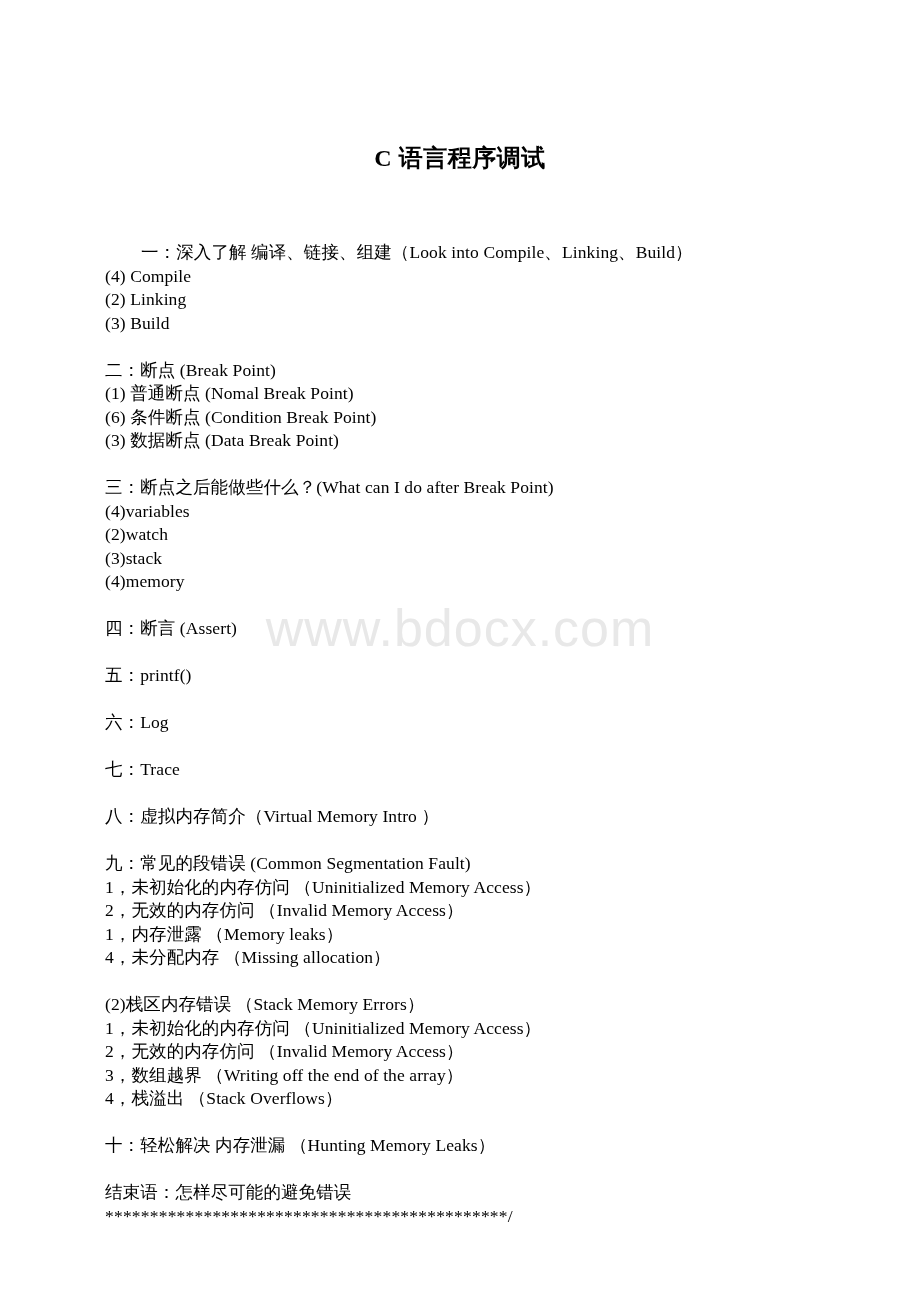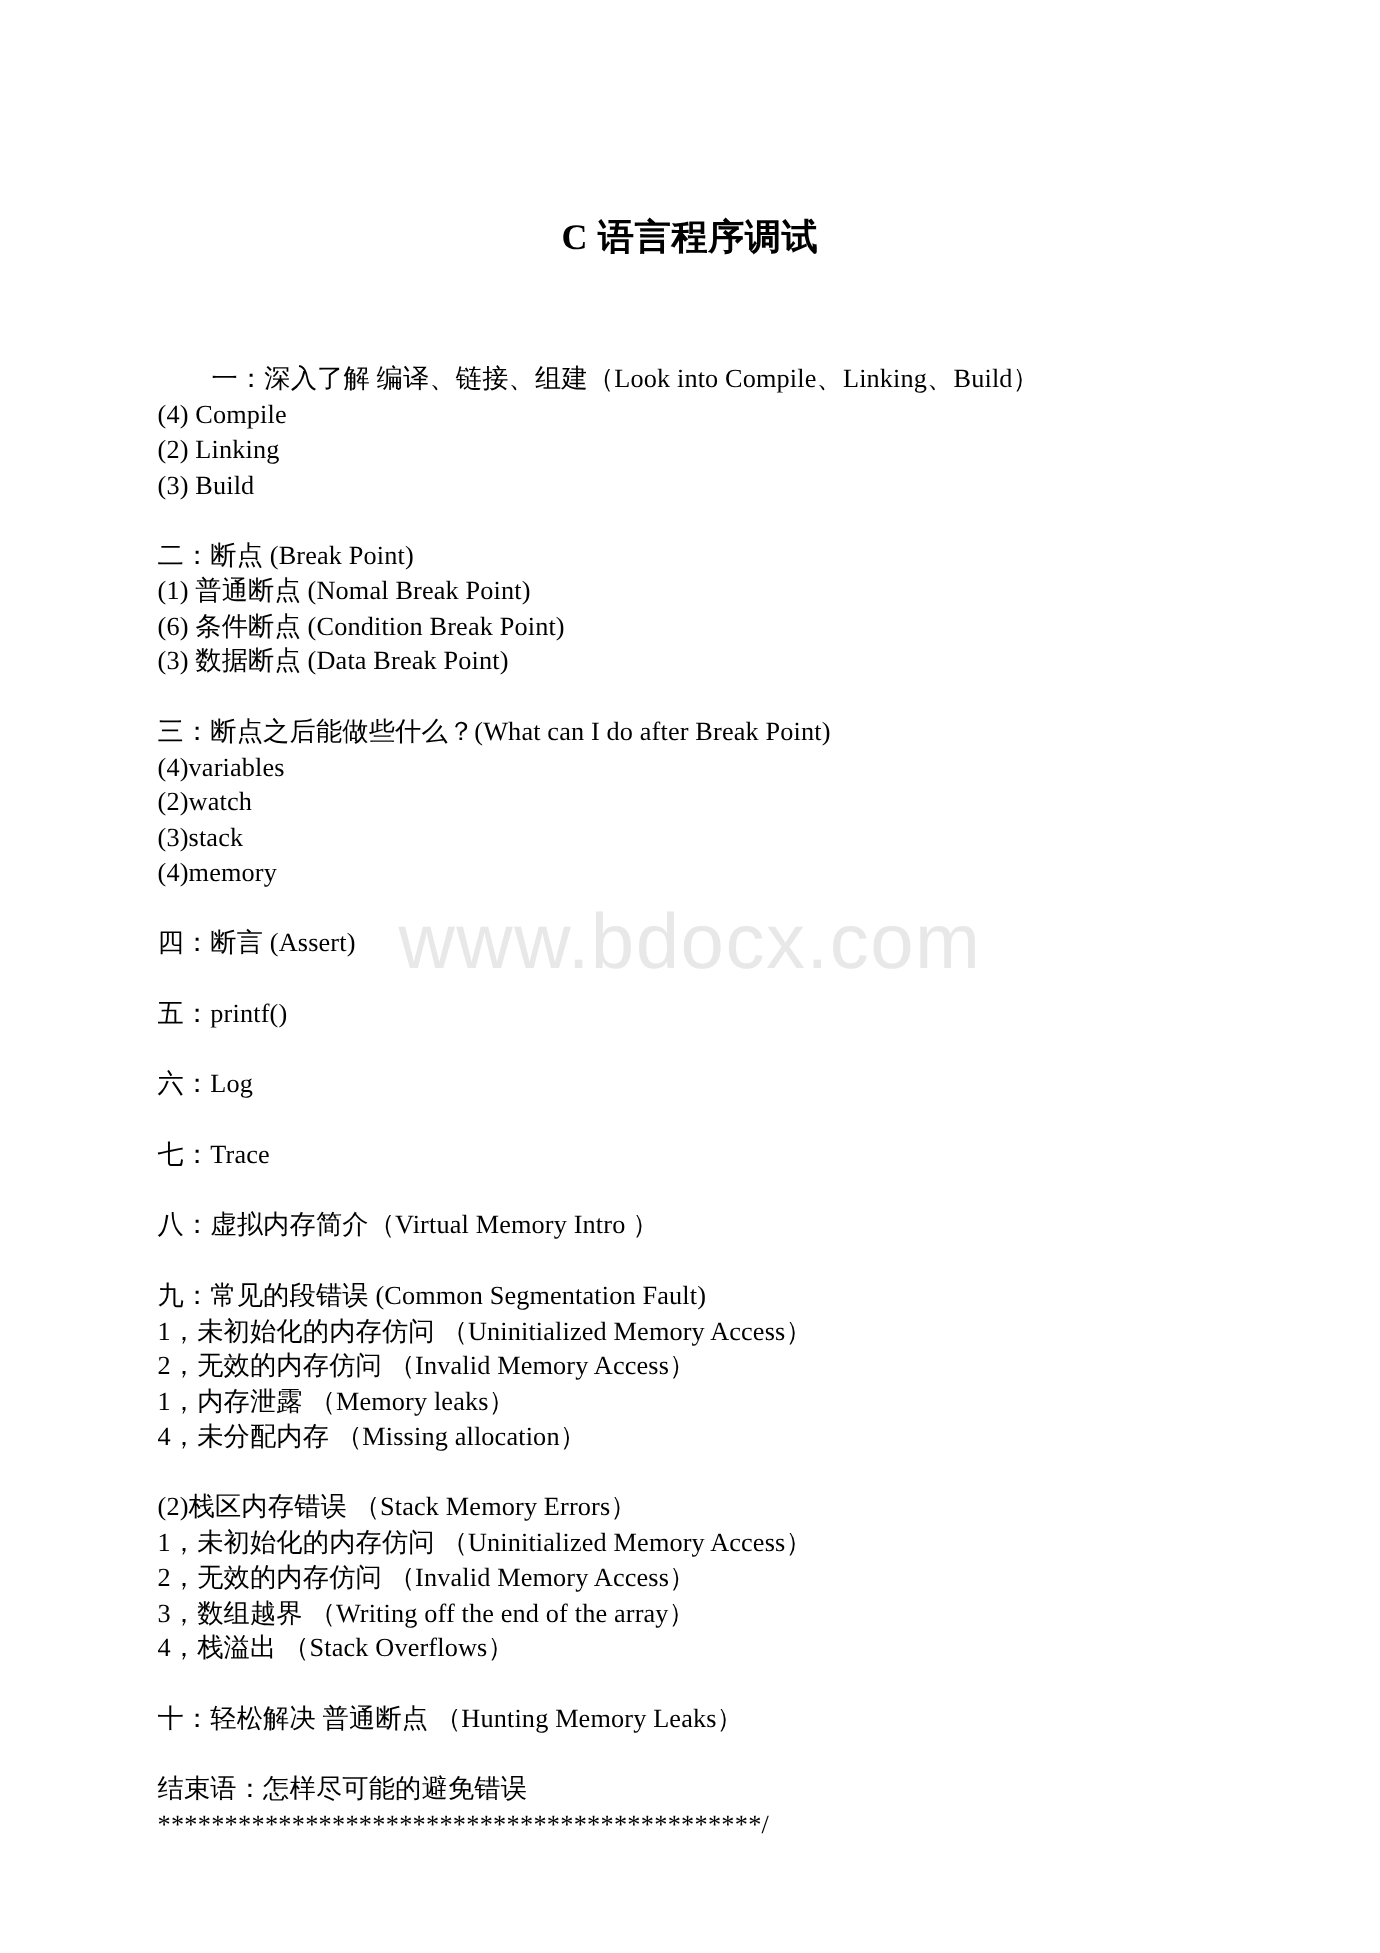--- a/index.html
+++ b/index.html
@@ -127,19 +127,19 @@
       <div class="line">2，无效的内存仿问 （Invalid Memory Access）</div>
       <div class="line">1，内存泄露 （Memory leaks）</div>
       <div class="line">4，未分配内存 （Missing allocation）</div>
       <div class="gap"></div>
       <div class="line">(2)栈区内存错误 （Stack Memory Errors）</div>
       <div class="line">1，未初始化的内存仿问 （Uninitialized Memory Access）</div>
       <div class="line">2，无效的内存仿问 （Invalid Memory Access）</div>
       <div class="line">3，数组越界 （Writing off the end of the array）</div>
       <div class="line">4，栈溢出 （Stack Overflows）</div>
       <div class="gap"></div>
-      <div class="line">十：轻松解决 普通断点 （Hunting Memory Leaks）</div>
+      <div class="line">十：轻松解决 内存泄漏 （Hunting Memory Leaks）</div>
       <div class="gap"></div>
       <div class="line">结束语：怎样尽可能的避免错误</div>
       <div class="asterisks">*********************************************/</div>
     </div>
 
 </div>
 
 </body></html>

